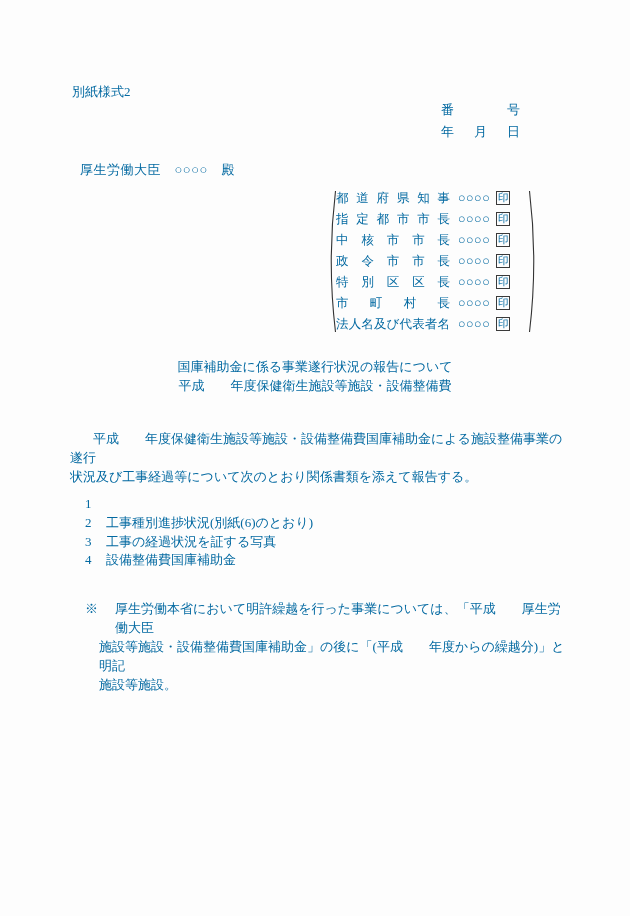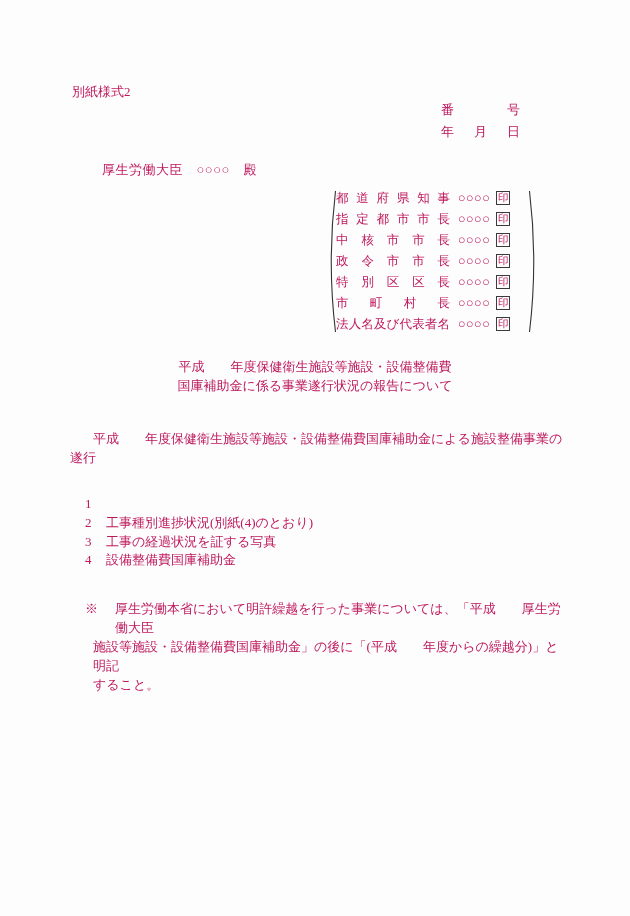--- a/index.html
+++ b/index.html
@@ -2,35 +2,35 @@
 <html lang="ja"><head>
 <meta charset="utf-8">
 <style>
   * { margin:0; padding:0; box-sizing:border-box; }
   html,body { background:#ffffff; }
   .page {
     position:relative;
     width:630px; height:916px;
     margin:0 auto;
     background:#fdfdfd;
-    color:#be185d;
+    color:#0369a1;
     font-family:"Liberation Serif","DejaVu Serif",serif;
     font-size:13px;
     overflow:hidden;
   }
 
   
   .form-label { position:absolute; left:72px; top:83px; }
 
   
   .doc-number { position:absolute; left:441px; top:101px; width:79px; }
   .num-row { display:flex; justify-content:space-between; height:22px; align-items:flex-start; }
 
   
-  .addressee { position:absolute; left:102px; top:161px; letter-spacing:.5px; }
+  .addressee { position:absolute; left:80px; top:161px; letter-spacing:.5px; }
 
   
   .sig-block { position:absolute; left:326px; top:189px; width:213px; height:145px; }
   .bracket { position:absolute; top:0; width:11px; height:145px; }
   .bracket.left { left:0; }
   .bracket.right { right:0; }
   .sig-rows {
     position:absolute; left:10px; right:13px; top:2px; bottom:3px;
     display:flex; flex-direction:column; justify-content:space-between;
   }
@@ -54,21 +54,21 @@
 
   
   .list { position:absolute; left:85px; top:495px; line-height:18.8px; }
   .list-item { display:flex; }
   .list-num { width:21px; flex:0 0 auto; }
 
   
   .note { position:absolute; left:85px; top:599px; width:480px; line-height:19px; }
   .note-line1 { display:flex; }
   .note-marker { width:30px; flex:0 0 auto; }
-  .note-cont { margin-left:8px; }
+  .note-cont { margin-left:14px; }
 </style>
 </head>
 <body>
 
 <div class="page">
 
   <div class="form-label">別紙様式2</div>
 
   <div class="doc-number">
     <div class="num-row">
@@ -171,48 +171,49 @@
             <span>者</span>
             <span>名</span>
           </span>
         <span class="sig-name">○○○○</span>
         <span class="sig-seal">印</span>
       </div>
     </div>
   </div>
 
   <div class="doc-title">
+    <div>国庫補助金に係る事業遂行状況の報告について</div>
     <div>平成　　年度保健衛生施設等施設・設備整備費</div>
-    <div>国庫補助金に係る事業遂行状況の報告について</div>
   </div>
 
   <div class="body-text">
     <div class="body-line1">平成　　年度保健衛生施設等施設・設備整備費国庫補助金による施設整備事業の遂行</div>
+    <div>状況及び工事経過等について次のとおり関係書類を添えて報告する。</div>
   </div>
 
   <div class="list">
     <div class="list-item">
       <span class="list-num">1</span>
     </div>
     <div class="list-item">
       <span class="list-num">2</span>
-      <span>工事種別進捗状況(別紙(4)のとおり)</span>
+      <span>工事種別進捗状況(別紙(6)のとおり)</span>
     </div>
     <div class="list-item">
       <span class="list-num">3</span>
       <span>工事の経過状況を証する写真</span>
     </div>
     <div class="list-item">
       <span class="list-num">4</span>
       <span>設備整備費国庫補助金</span>
     </div>
   </div>
 
   <div class="note">
     <div class="note-line1">
       <span class="note-marker">※</span>
       <span>厚生労働本省において明許繰越を行った事業については、「平成　　厚生労働大臣</span>
     </div>
     <div class="note-cont">施設等施設・設備整備費国庫補助金」の後に「(平成　　年度からの繰越分)」と明記</div>
-    <div class="note-cont">すること。</div>
+    <div class="note-cont">施設等施設。</div>
   </div>
 
 </div>
 
 </body></html>

